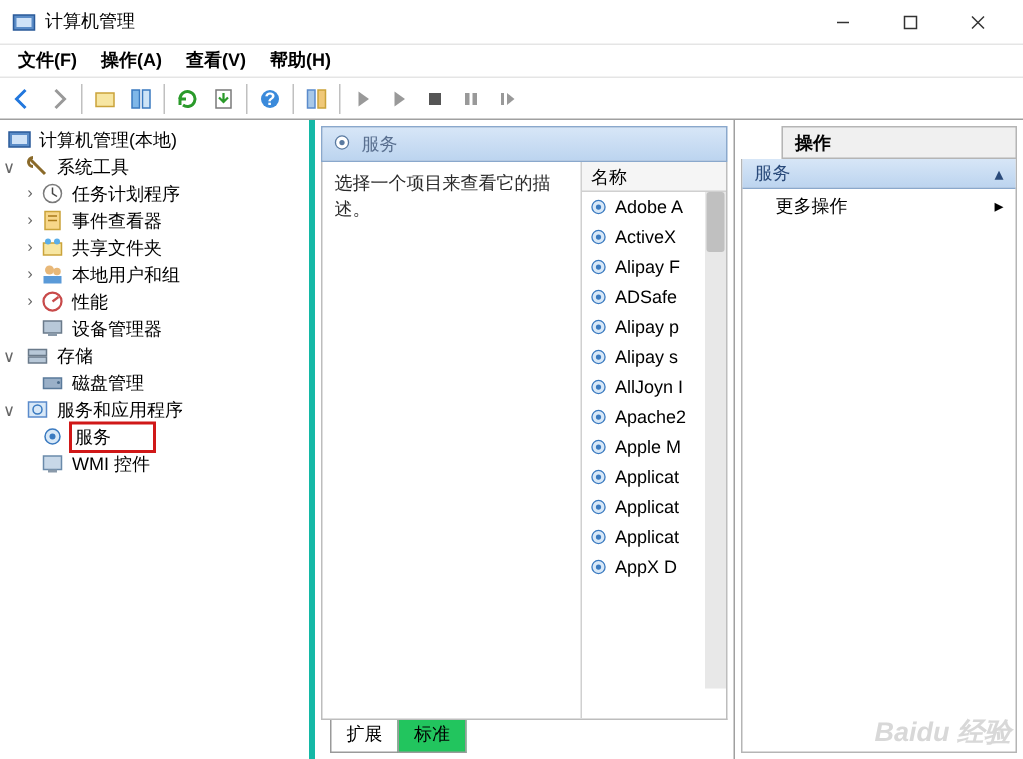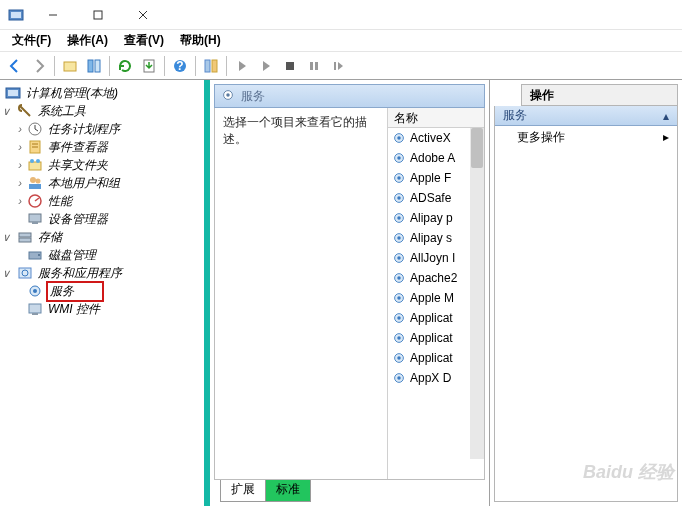--- a/index.html
+++ b/index.html
@@ -18,21 +18,21 @@
 
 
 .toolbar { height: 28px; display: flex; align-items: center; padding: 2px 4px; border-bottom: 1px solid #a0a0a0; gap: 2px; }
 .toolbar .tb-btn { width: 22px; height: 22px; display: flex; align-items: center; justify-content: center; border: 1px solid transparent; }
 .toolbar .sep { width: 1px; height: 20px; background: #c0c0c0; margin: 0 2px; }
 
 
 .main { height: 426px; display: flex; }
 
 
-.tree-panel { width: 210px; border-right: 6px solid #14b8a6; padding: 4px 0; overflow: hidden; font-style: italic; }
+.tree-panel { width: 210px; border-right: 4px solid #14b8a6; padding: 4px 0; overflow: hidden; }
 .tree-row { display: flex; align-items: center; height: 18px; padding: 1px 0; white-space: nowrap; }
 .tree-row .exp { width: 12px; text-align: center; color: #666; font-size: 11px; }
 .tree-row .spacer { display: inline-block; }
 .tree-row .tico { width: 16px; height: 16px; margin: 0 3px 0 1px; flex-shrink: 0; }
 .tree-row .tlabel { padding: 0 2px; }
 .tree-row.highlight .tlabel { border: 2px solid #d01818; padding: 0 28px 0 2px; }
 
 
 .mid-panel { width: 280px; border-right: 1px solid #a0a0a0; display: flex; flex-direction: column; padding: 4px; }
 .mid-header { height: 24px; background: linear-gradient(#d7e6f7, #bcd4ef); border: 1px solid #8aa8cc; display: flex; align-items: center; padding: 0 6px; gap: 6px; color: #5a7090; }
@@ -49,32 +49,33 @@
 .mid-tab { border: 1px solid #9a9a9a; border-top: none; padding: 1px 10px; background: #fff; margin-right: -1px; font-size: 12px; }
 .mid-tab.inactive { background: #22c55e; }
 
 
 .act-panel { flex: 1; display: flex; flex-direction: column; padding: 4px; }
 .act-head { height: 22px; border: 1px solid #b5b5b5; background: #f0f0f0; padding: 2px 8px; font-weight: bold; margin-left: 27px; }
 .act-body { flex: 1; border: 1px solid #b5b5b5; border-top: none; }
 .act-section { height: 20px; background: linear-gradient(#d7e6f7, #bcd4ef); border-bottom: 1px solid #8aa8cc; display: flex; align-items: center; justify-content: space-between; padding: 0 8px; color: #2a4a7a; }
 .act-item { height: 22px; display: flex; align-items: center; justify-content: space-between; padding: 0 8px 0 22px; }
 
-.watermark { position: absolute; right: 8px; bottom: 22px; color: #d8d8d8; font-size: 18px; font-style: italic; font-weight: bold; pointer-events: none; }
+.watermark { position: absolute; right: 8px; bottom: 6px; color: #d8d8d8; font-size: 18px; font-style: italic; font-weight: bold; pointer-events: none; }
 </style>
 </head>
 <body>
 
 <div class="titlebar">
   <span class="app-icon">
     <svg viewBox="0 0 16 16">
         <rect x="1" y="3" width="14" height="10" fill="#5b8cc7" stroke="#2a5a99"></rect>
         <rect x="3" y="5" width="10" height="6" fill="#cfe2f7"></rect>
       </svg>
   </span>
+  <span class="title">计算机管理</span>
   <div class="win-btn">
       <svg viewBox="0 0 10 10">
         <line x1="1" y1="5" x2="9" y2="5" stroke="#333"></line>
       </svg>
     </div>
   <div class="win-btn">
       <svg viewBox="0 0 10 10">
         <rect x="1" y="1" width="8" height="8" fill="none" stroke="#333"></rect>
       </svg>
     </div>
@@ -315,35 +316,35 @@
     <div class="mid-body">
       <div class="mid-desc">选择一个项目来查看它的描述。</div>
       <div class="mid-list">
         <div class="mid-list-head">名称</div>
         <div class="mid-list-rows" id="svc-rows">
             <div class="svc-row">
               <span class="gico"><svg viewBox="0 0 16 16">
                   <circle cx="8" cy="8" r="5" fill="#d8e8f7" stroke="#3a7ac0"></circle>
                   <circle cx="8" cy="8" r="2" fill="#3a7ac0"></circle>
                 </svg></span>
+              <span>Adobe A</span>
+            </div>
+            <div class="svc-row">
+              <span class="gico"><svg viewBox="0 0 16 16">
+                  <circle cx="8" cy="8" r="5" fill="#d8e8f7" stroke="#3a7ac0"></circle>
+                  <circle cx="8" cy="8" r="2" fill="#3a7ac0"></circle>
+                </svg></span>
               <span>ActiveX</span>
             </div>
             <div class="svc-row">
               <span class="gico"><svg viewBox="0 0 16 16">
                   <circle cx="8" cy="8" r="5" fill="#d8e8f7" stroke="#3a7ac0"></circle>
                   <circle cx="8" cy="8" r="2" fill="#3a7ac0"></circle>
                 </svg></span>
-              <span>Adobe A</span>
-            </div>
-            <div class="svc-row">
-              <span class="gico"><svg viewBox="0 0 16 16">
-                  <circle cx="8" cy="8" r="5" fill="#d8e8f7" stroke="#3a7ac0"></circle>
-                  <circle cx="8" cy="8" r="2" fill="#3a7ac0"></circle>
-                </svg></span>
-              <span>Apple F</span>
+              <span>Alipay F</span>
             </div>
             <div class="svc-row">
               <span class="gico"><svg viewBox="0 0 16 16">
                   <circle cx="8" cy="8" r="5" fill="#d8e8f7" stroke="#3a7ac0"></circle>
                   <circle cx="8" cy="8" r="2" fill="#3a7ac0"></circle>
                 </svg></span>
               <span>ADSafe</span>
             </div>
             <div class="svc-row">
               <span class="gico"><svg viewBox="0 0 16 16">

